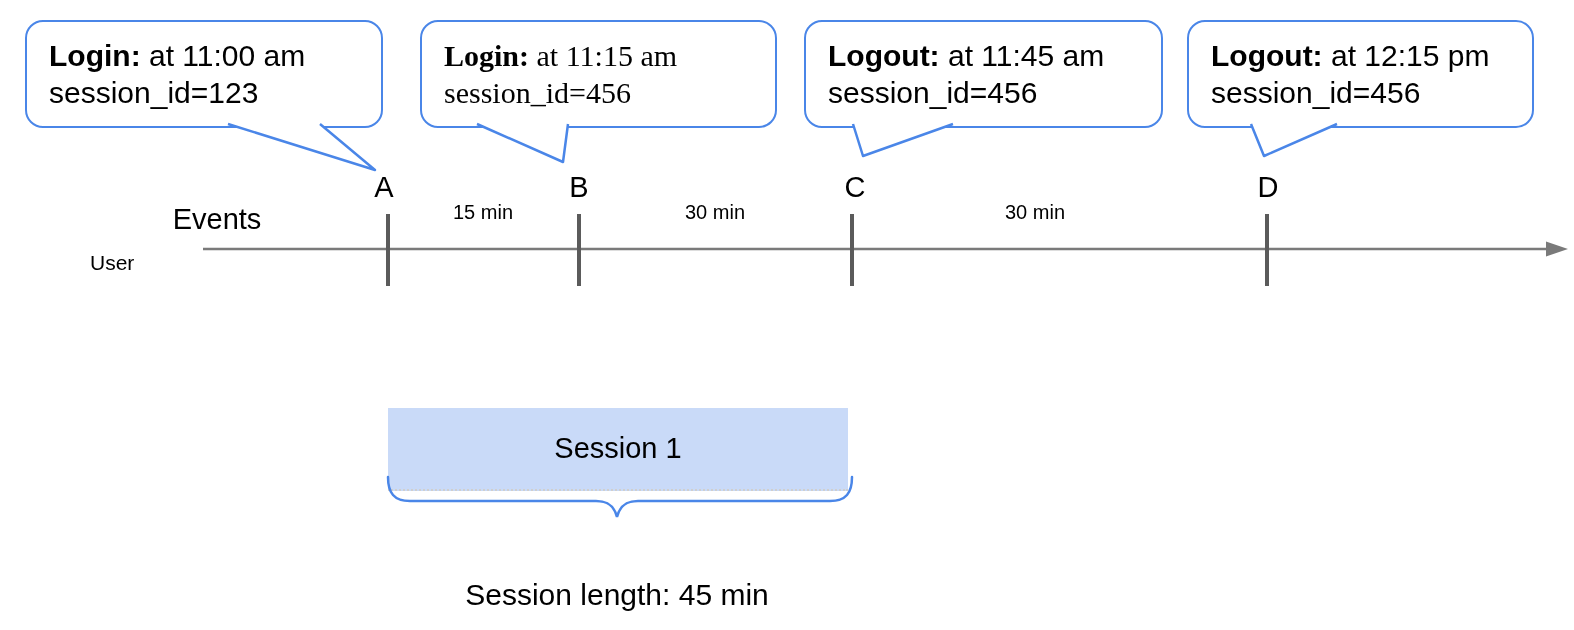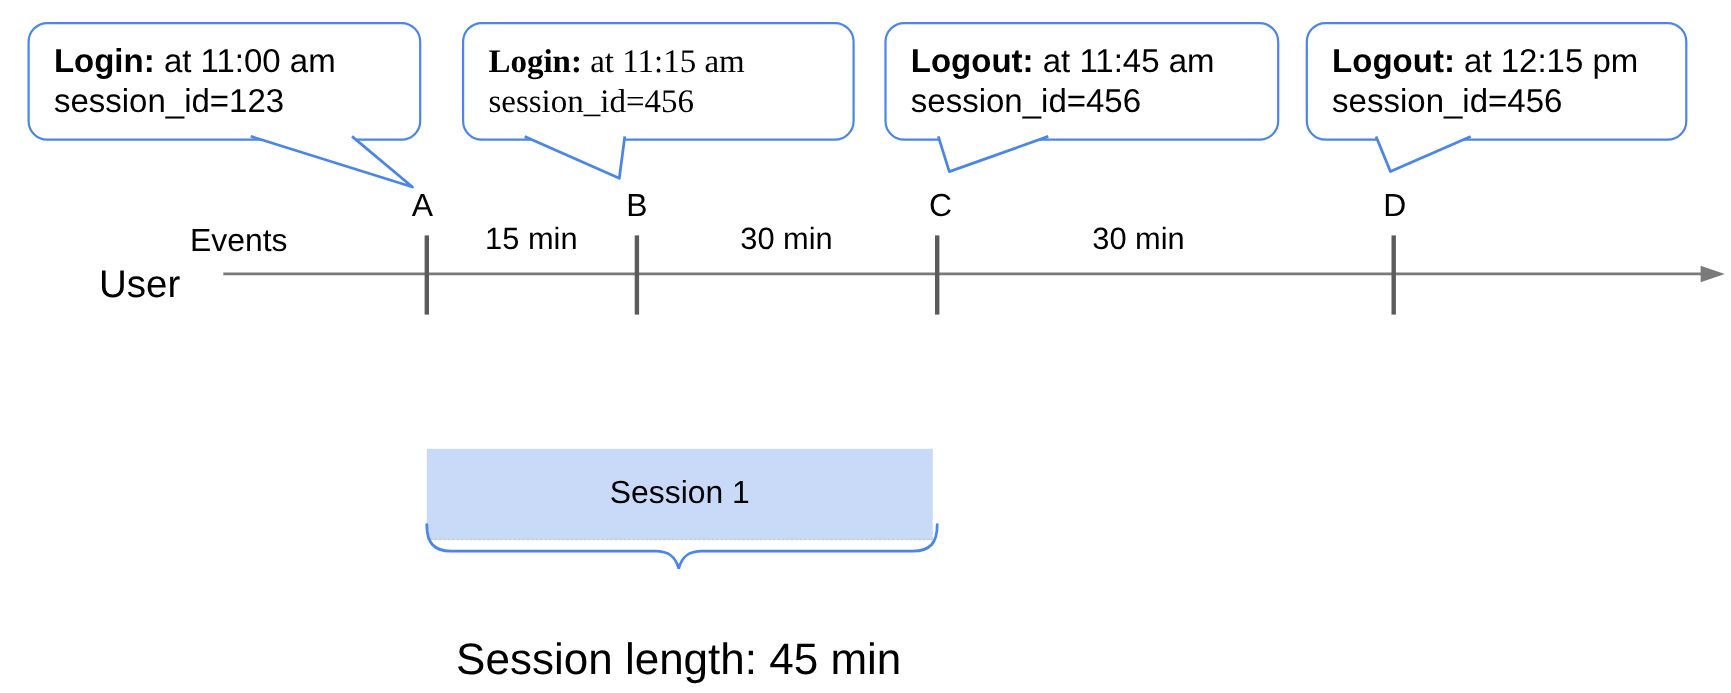--- a/index.html
+++ b/index.html
@@ -38,61 +38,61 @@
   .overlay {
     position: absolute;
     left: 0; top: 0;
     width: 1574px; height: 630px;
     z-index: 3;
     pointer-events: none;
   }
 
   
   .user-label {
-    left: 90px; top: 239px;
-    font-size: 35px;
+    left: 90px; top: 251px;
+    font-size: 21px;
     z-index: 4;
   }
   .events-label {
     top: 171px;
     font-size: 29px;
     transform: translateX(-50%);
     z-index: 4;
     margin-top: 32px;
   }
   .event-letter {
     top: 171px;
     font-size: 29px;
     transform: translateX(-50%);
     z-index: 4;
   }
   .interval-label {
     top: 201px;
-    font-size: 28px;
+    font-size: 20px;
     transform: translateX(-50%);
     z-index: 4;
   }
 
   .session-box {
     left: 388px; top: 370px;
     width: 460px; height: 83px;
     background: #c9daf8;
     border-bottom: 2px dotted #cfcfcf;
     box-sizing: border-box;
     display: flex;
     align-items: center;
     justify-content: center;
     font-size: 29px;
     z-index: 2;
     margin-top: 38px;
   }
   .session-length {
     left: 617px; top: 578px;
     transform: translateX(-50%);
-    font-size: 40px;
+    font-size: 30px;
     white-space: nowrap;
     z-index: 4;
   }
 </style>
 </head>
 <body>
 
 <div class="canvas">
 
   <div class="callout" style="left:25px; width:358px;">

